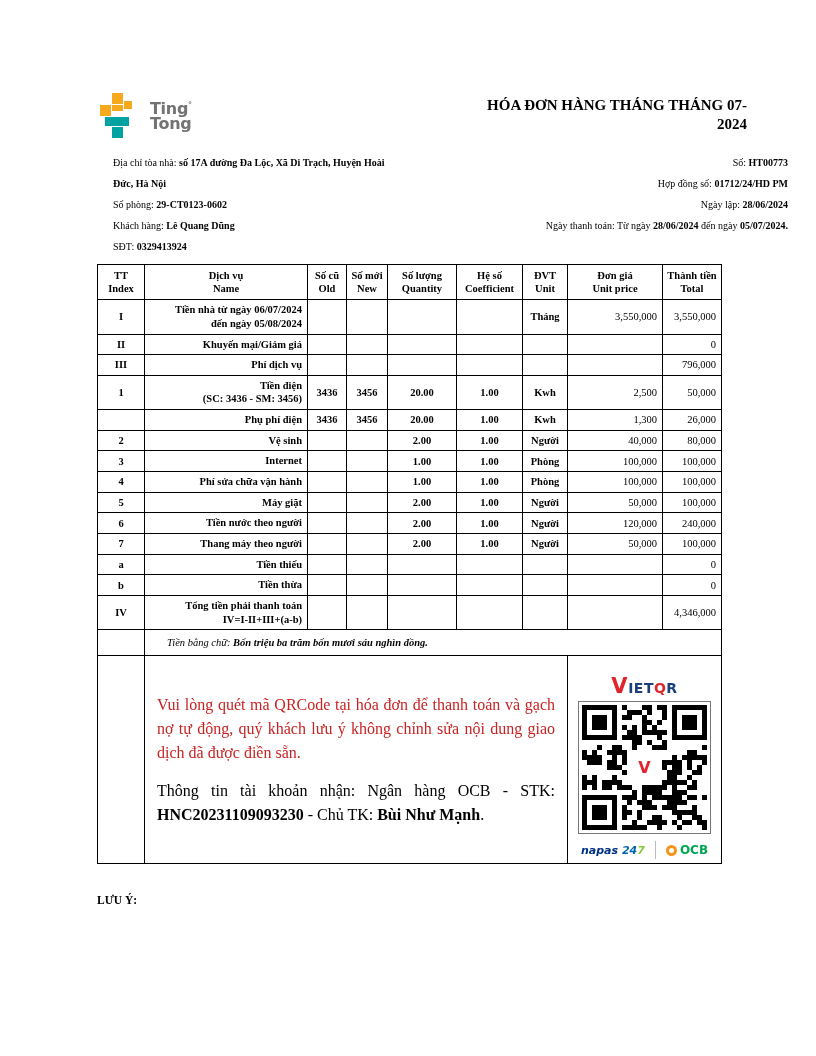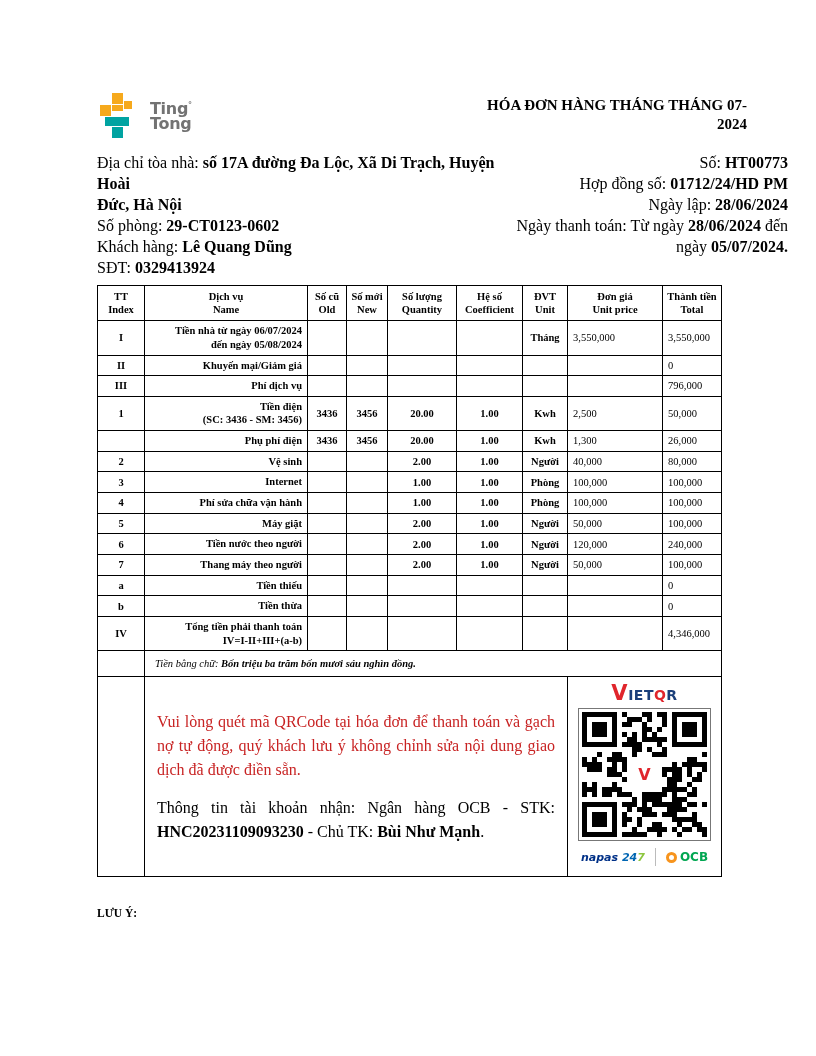--- a/index.html
+++ b/index.html
@@ -3,36 +3,36 @@
 <meta charset="utf-8">
 <style>
   html,body{margin:0;padding:0;}
   body{width:816px;height:1056px;background:#ffffff;font-family:"Liberation Serif","DejaVu Serif",serif;color:#000;position:relative;overflow:hidden;}
   .page{position:absolute;left:97px;top:93px;width:691px;}
   .hdr{display:flex;justify-content:space-between;align-items:flex-start;height:48px;}
   .logo{display:flex;align-items:center;gap:7px;}
   .logo-text{font-family:"DejaVu Sans",sans-serif;font-weight:bold;color:#737373;font-size:16px;line-height:0.95;letter-spacing:-0.3px;}
   .logo-text sup{font-size:8px;}
   .title{width:360px;text-align:right;padding-right:41px;font-weight:bold;font-size:15px;line-height:1.25;padding-top:3px;box-sizing:border-box;}
-  .info{display:flex;justify-content:flex-end;margin-top:11px;font-size:16px;line-height:21px;}
+  .info{display:flex;justify-content:flex-end;margin-top:11px;font-size:10px;line-height:21px;margin-left:16px;}
   .info-left{width:400px;}
   .info-right{flex:1;text-align:right;}
   .b{font-weight:bold;}
   table{border-collapse:collapse;table-layout:fixed;width:625px;margin-top:7px;font-size:10.5px;}
   td,th{border:1px solid #000;padding:3px 5px;vertical-align:middle;box-sizing:border-box;overflow:hidden;}
   th{font-weight:bold;text-align:center;padding:4px 2px;white-space:pre-line;line-height:1.25;}
   .c{text-align:center;}
-  .r{}
+  .r{text-align:right;}
   td.name{white-space:pre-line;padding-left:18px;line-height:1.3;text-align:right;}
-  .words-cell{font-style:italic;padding-left:10px;height:26px;}
+  .words-cell{font-style:italic;padding-left:22px;height:26px;}
   .paycell{height:200px;padding:10px 12px;font-size:16px;line-height:1.5;text-align:justify;vertical-align:middle;}
   .notice{color:#c82323;margin:0 0 14px 0;}
   .acct{margin:0;}
   .qrcell{padding:4px 2px;text-align:center;vertical-align:top;}
-  .vietqr{font-family:"DejaVu Sans",sans-serif;font-weight:bold;letter-spacing:0.5px;line-height:1;margin-top:2px;}
+  .vietqr{font-family:"DejaVu Sans",sans-serif;font-weight:bold;letter-spacing:0.5px;line-height:1;margin-top:16px;}
   .vietqr .v{color:#e0252c;font-size:21px;}
   .vietqr .iet{color:#1b3f7a;font-size:14px;}
   .vietqr .q{color:#e0252c;font-size:14px;}
   .vietqr .r2{color:#1b3f7a;font-size:14px;}
   .qrbox{position:relative;display:inline-block;border:1px solid #777;padding:3px;background:#fff;margin-top:4px;line-height:0;}
   .qrv{position:absolute;left:50%;top:50%;transform:translate(-50%,-50%);font-family:"DejaVu Sans",sans-serif;font-weight:bold;font-size:16px;line-height:1;color:#e0252c;background:#fff;padding:3px 6px;border-radius:4px;}
   .paylogos{display:flex;align-items:center;justify-content:center;gap:10px;margin-top:7px;font-family:"DejaVu Sans",sans-serif;}
   .napas{font-style:italic;font-weight:bold;font-size:11px;color:#003087;text-align:center;}
   .napas .n24{color:#0066b3;}
   .napas .n7{color:#8dc63f;}

